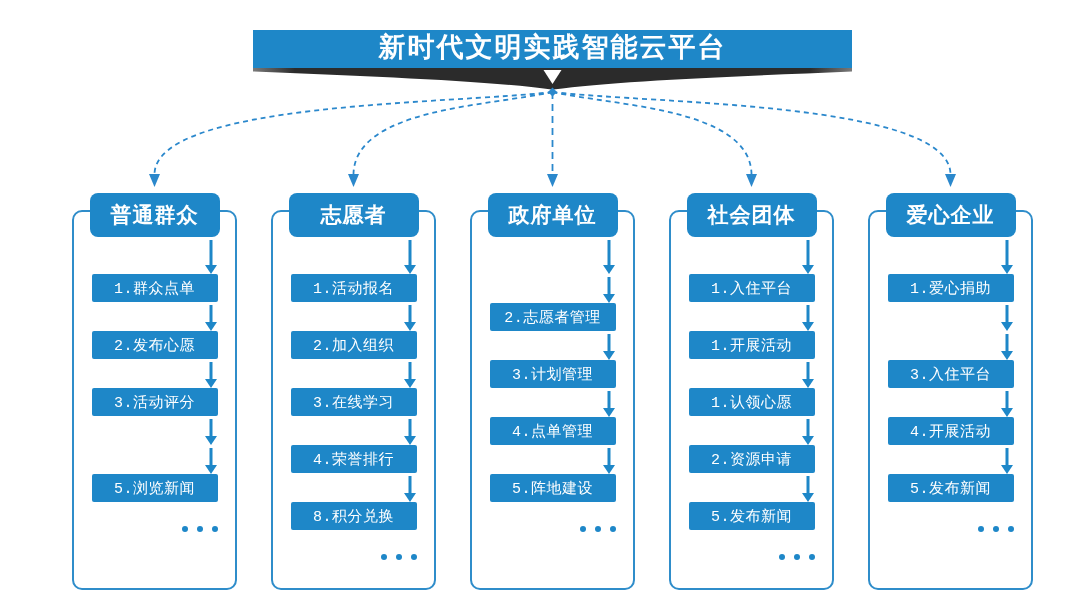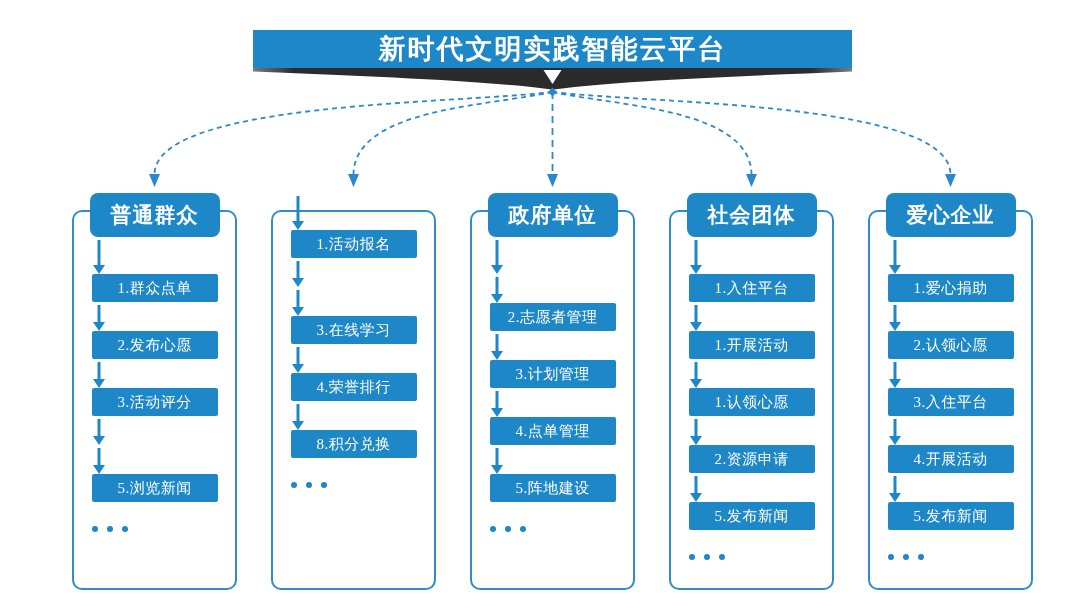--- a/index.html
+++ b/index.html
@@ -1,18 +1,18 @@
 <!DOCTYPE html>
 <html><head>
 <meta charset="utf-8">
 <style>
   html,body { margin:0; padding:0; background:#ffffff; }
   .stage {
     position:relative; width:1080px; height:611px; background:#ffffff;
-    font-family:Liberation Serif, serif; overflow:hidden;border-radius:19px;
+    font-family:Liberation Mono, monospace; overflow:hidden;border-radius:19px;
   }
   .banner {
     position:absolute; left:253px; top:30px; width:599px; height:38px;
     background:#1e87c8; color:#ffffff; font-weight:bold; font-size:27px;
     line-height:39px; text-align:center; letter-spacing:2px; z-index:3;
   }
   svg.decor { position:absolute; left:0; top:0; z-index:2; }
 
   .columns {
     position:absolute; left:72px; top:193px; display:flex; gap:34px; z-index:4;
@@ -23,21 +23,21 @@
   }
   .panel {
     position:absolute; top:17px; left:0; right:0; bottom:0;
     border:2px solid #2f8dca; border-radius:10px; background:#ffffff;
   }
   .role-header {
     position:relative; z-index:1; width:130px; height:44px; background:#1e87c8;
     border-radius:8px; color:#ffffff; font-size:21px; font-weight:bold;
     display:flex; align-items:center; justify-content:center; letter-spacing:1px;
   }
-  .flow { position:relative; z-index:1; display:flex; flex-direction:column; align-items:flex-start; }
+  .flow { position:relative; z-index:1; display:flex; flex-direction:column; align-items:flex-end; }
   .step {
     width:126px; height:28px; background:#1e87c8; color:#ffffff; font-size:15px;
     display:flex; align-items:center; justify-content:center; border-radius:2px;
     letter-spacing:0.5px;
   }
   .arrow { width:14px; position:relative; }
   .arrow.big { height:37px; }
   .arrow.small { height:29px; }
   .arrow .stem {
     position:absolute; left:50%; transform:translateX(-50%);
@@ -125,30 +125,32 @@
           <div class="dots" title="...">
             <i></i>
             <i></i>
             <i></i>
           </div>
         </div>
   </div>
 
   <div class="column">
     <div class="panel"></div>
+    <div class="role-header">志愿者</div>
     <div class="flow">
           <div class="arrow big">
             <span class="stem"></span>
             <span class="head"></span>
           </div>
           <div class="step">1.活动报名</div>
           <div class="arrow small">
             <span class="stem"></span>
             <span class="head"></span>
           </div>
+          <div class="step">2.加入组织</div>
           <div class="arrow small">
             <span class="stem"></span>
             <span class="head"></span>
           </div>
           <div class="step">3.在线学习</div>
           <div class="arrow small">
             <span class="stem"></span>
             <span class="head"></span>
           </div>
           <div class="step">4.荣誉排行</div>
@@ -244,21 +246,20 @@
     <div class="flow">
           <div class="arrow big">
             <span class="stem"></span>
             <span class="head"></span>
           </div>
           <div class="step">1.爱心捐助</div>
           <div class="arrow small">
             <span class="stem"></span>
             <span class="head"></span>
           </div>
-          <div class="step">2.认领心愿</div>
           <div class="arrow small">
             <span class="stem"></span>
             <span class="head"></span>
           </div>
           <div class="step">3.入住平台</div>
           <div class="arrow small">
             <span class="stem"></span>
             <span class="head"></span>
           </div>
           <div class="step">4.开展活动</div>

